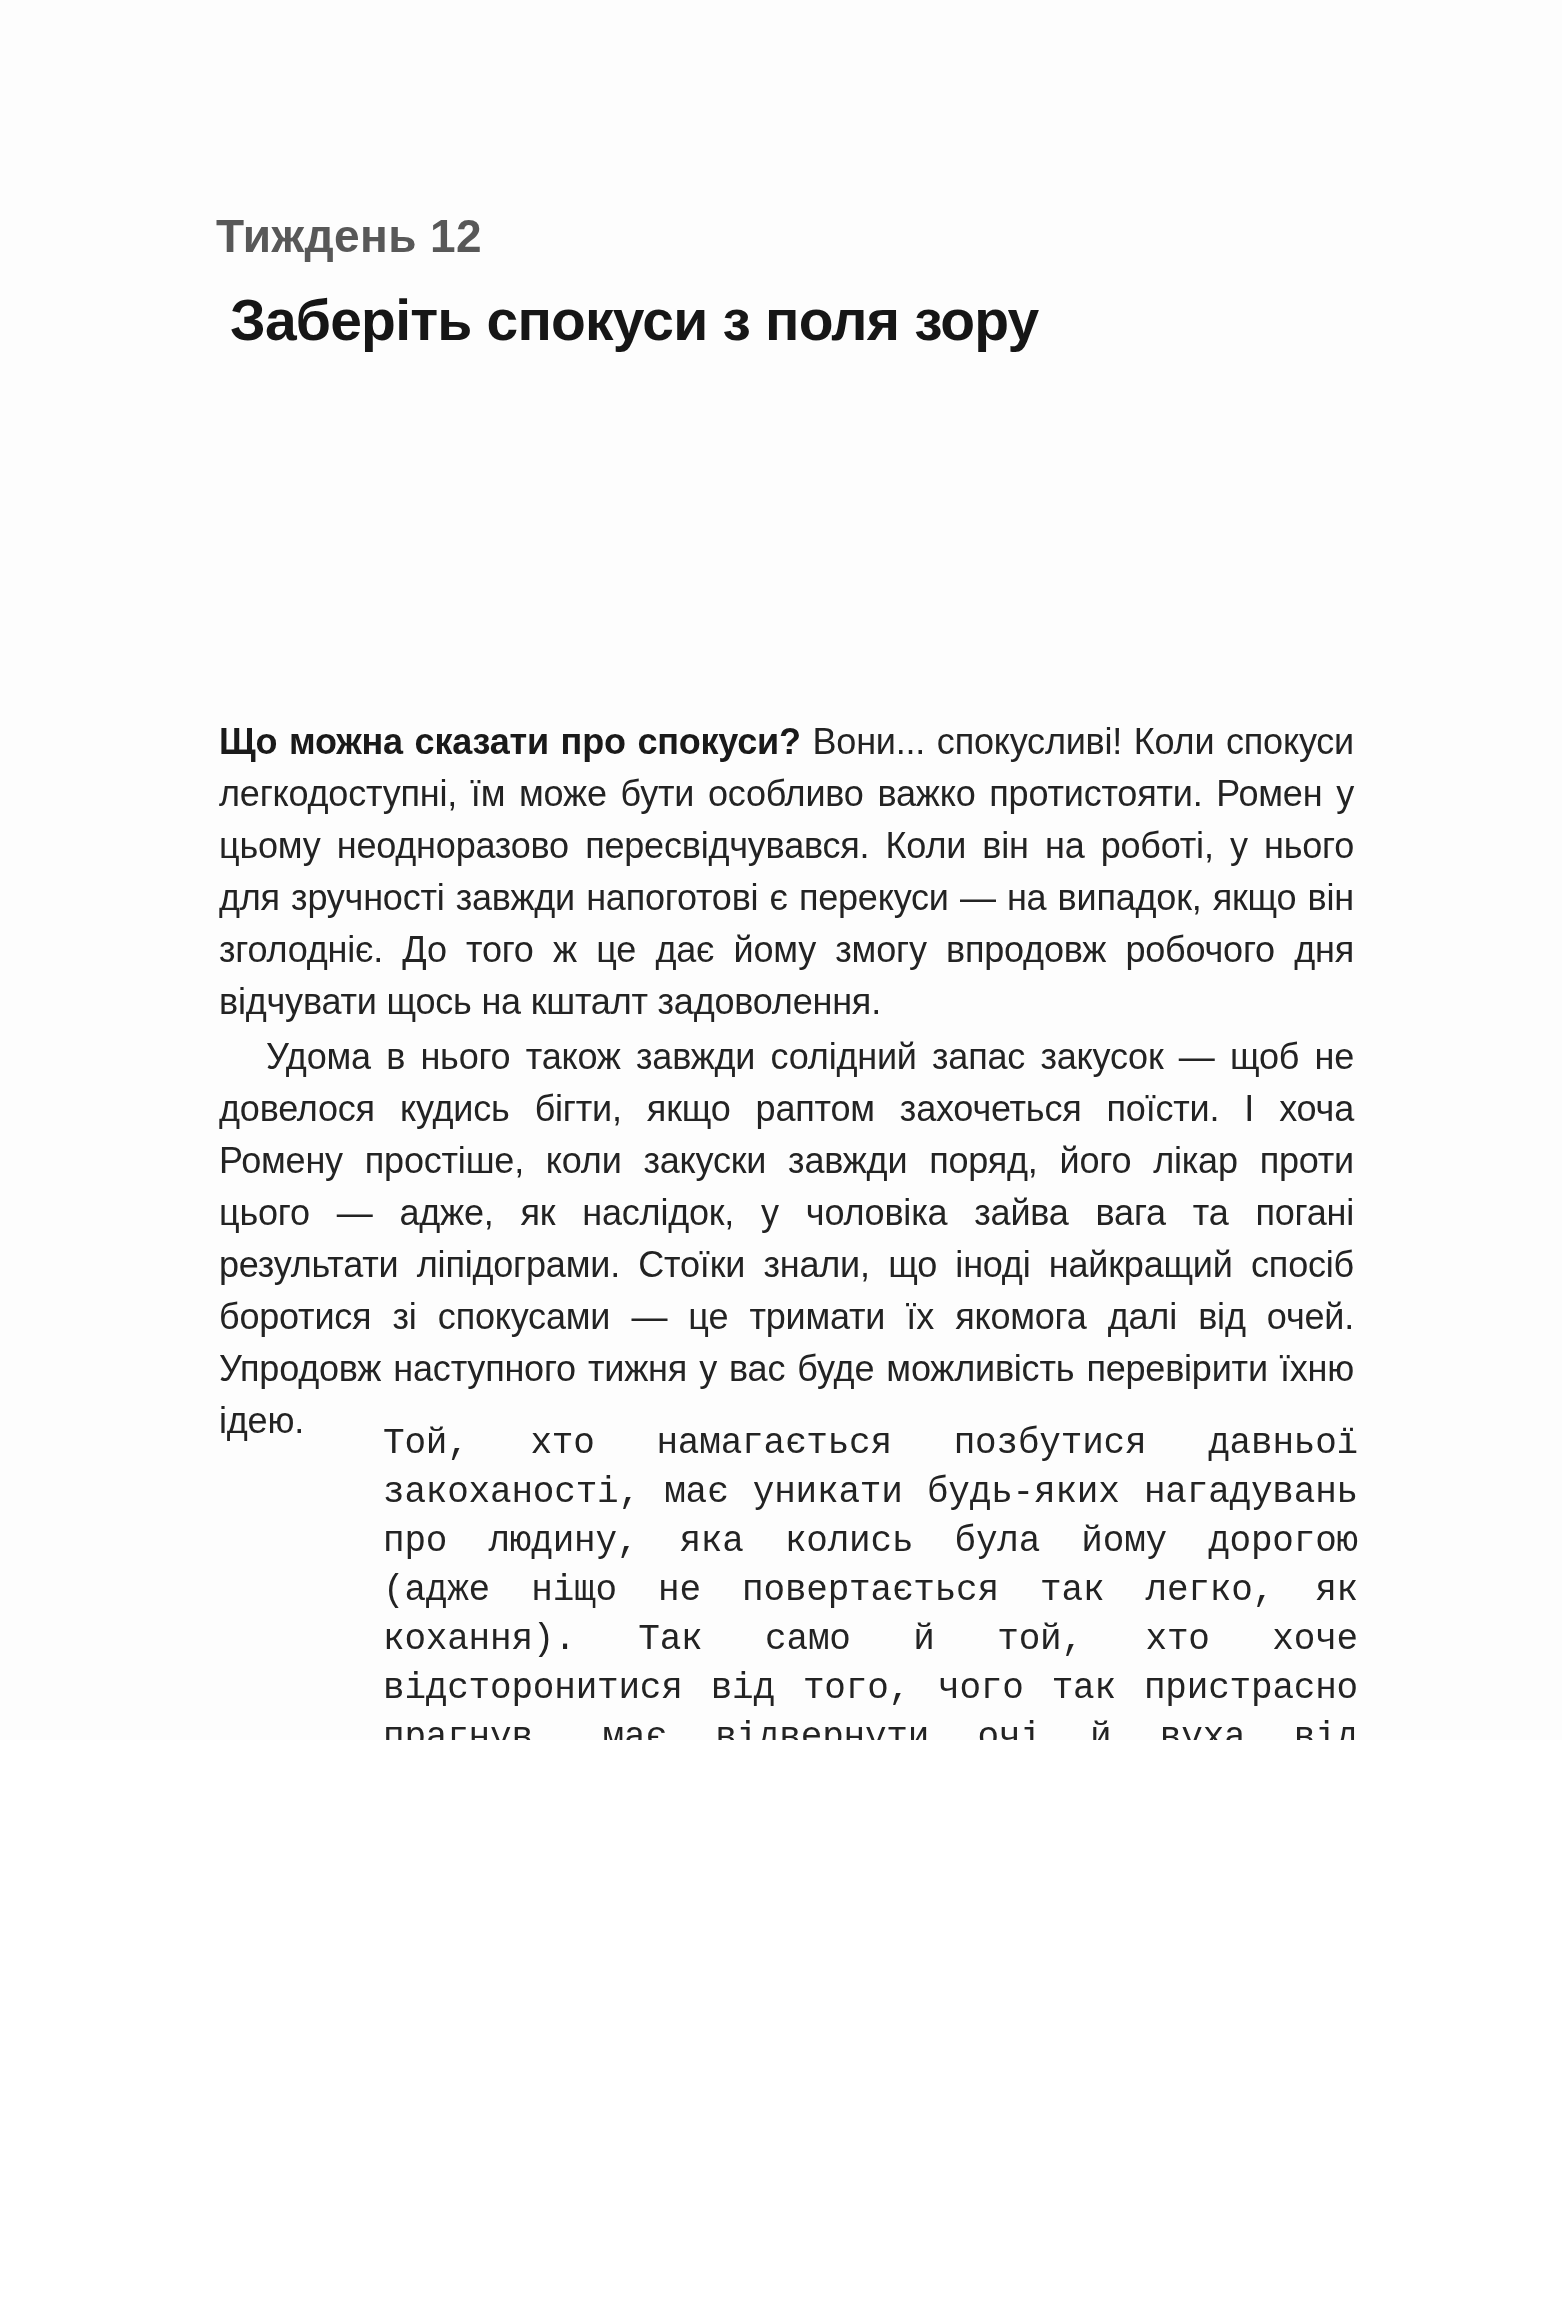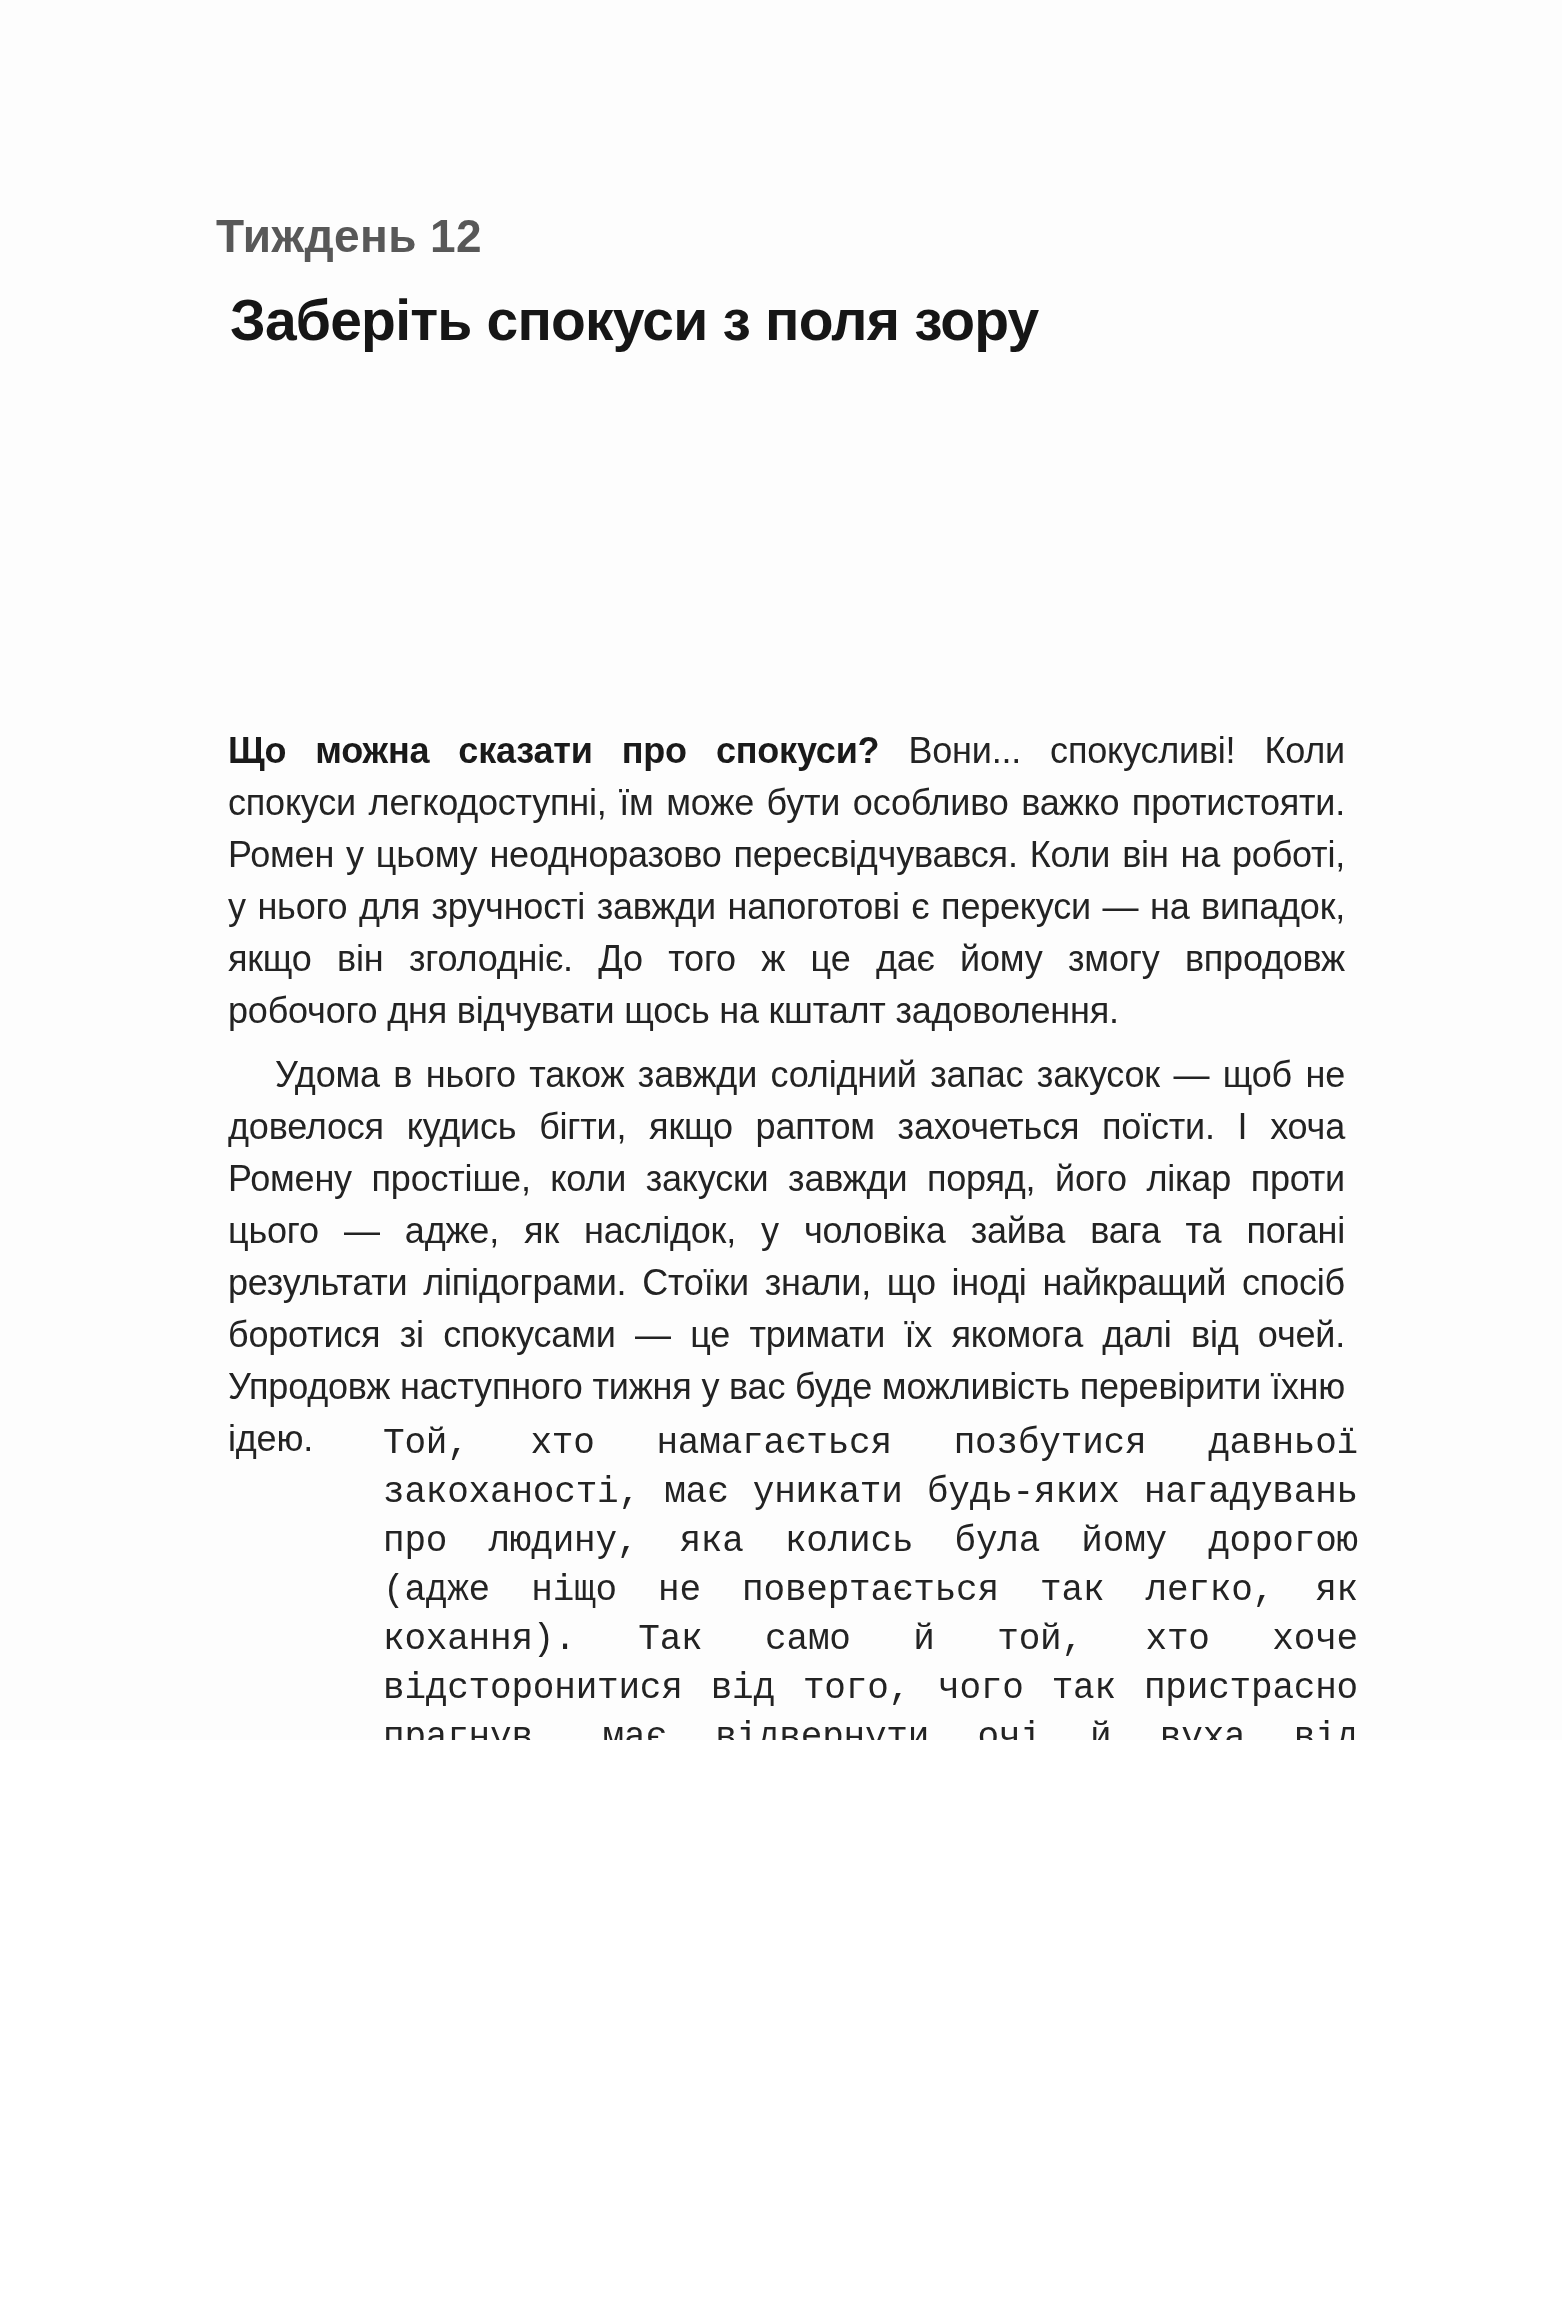--- a/index.html
+++ b/index.html
@@ -41,21 +41,21 @@
     position: absolute;
     left: 216px;
     top: 713px;
     width: 1141px;
     font-size: 36px;
     line-height: 52px;
     text-align: justify;
     letter-spacing: -0.2px;
   }
   .body-text p {
-    margin: 12px;
+    margin: 3px;
   }
   .body-text p.indented {
     text-indent: 47px;
   }
   .body-text strong {
     font-weight: 700;
     color: #1a1a1a;
   }
   .quote {
     position: absolute;

